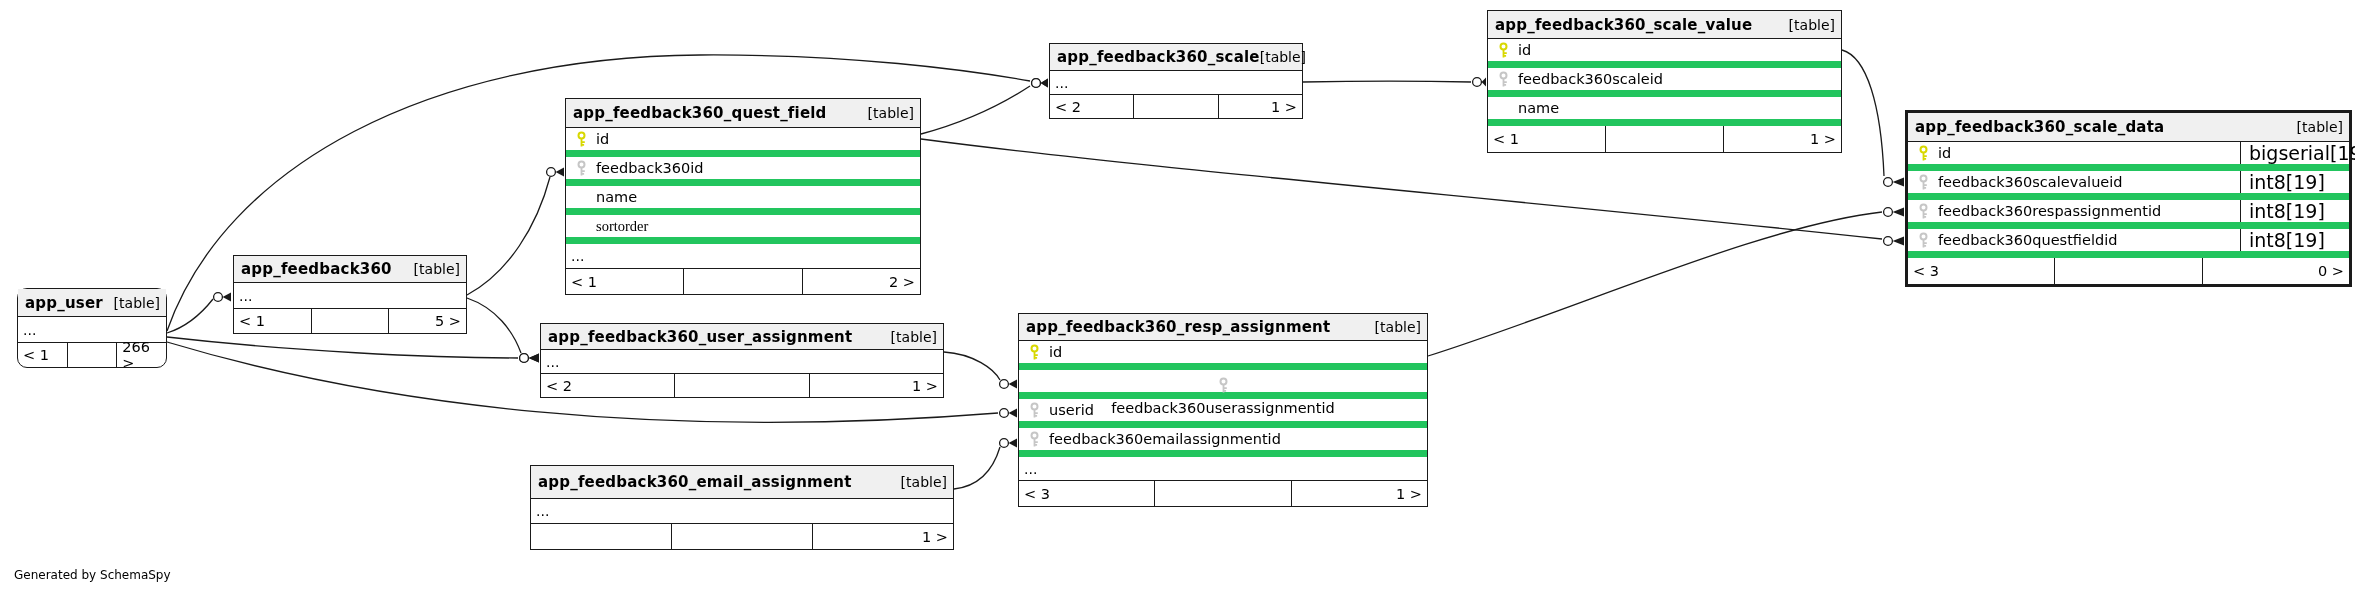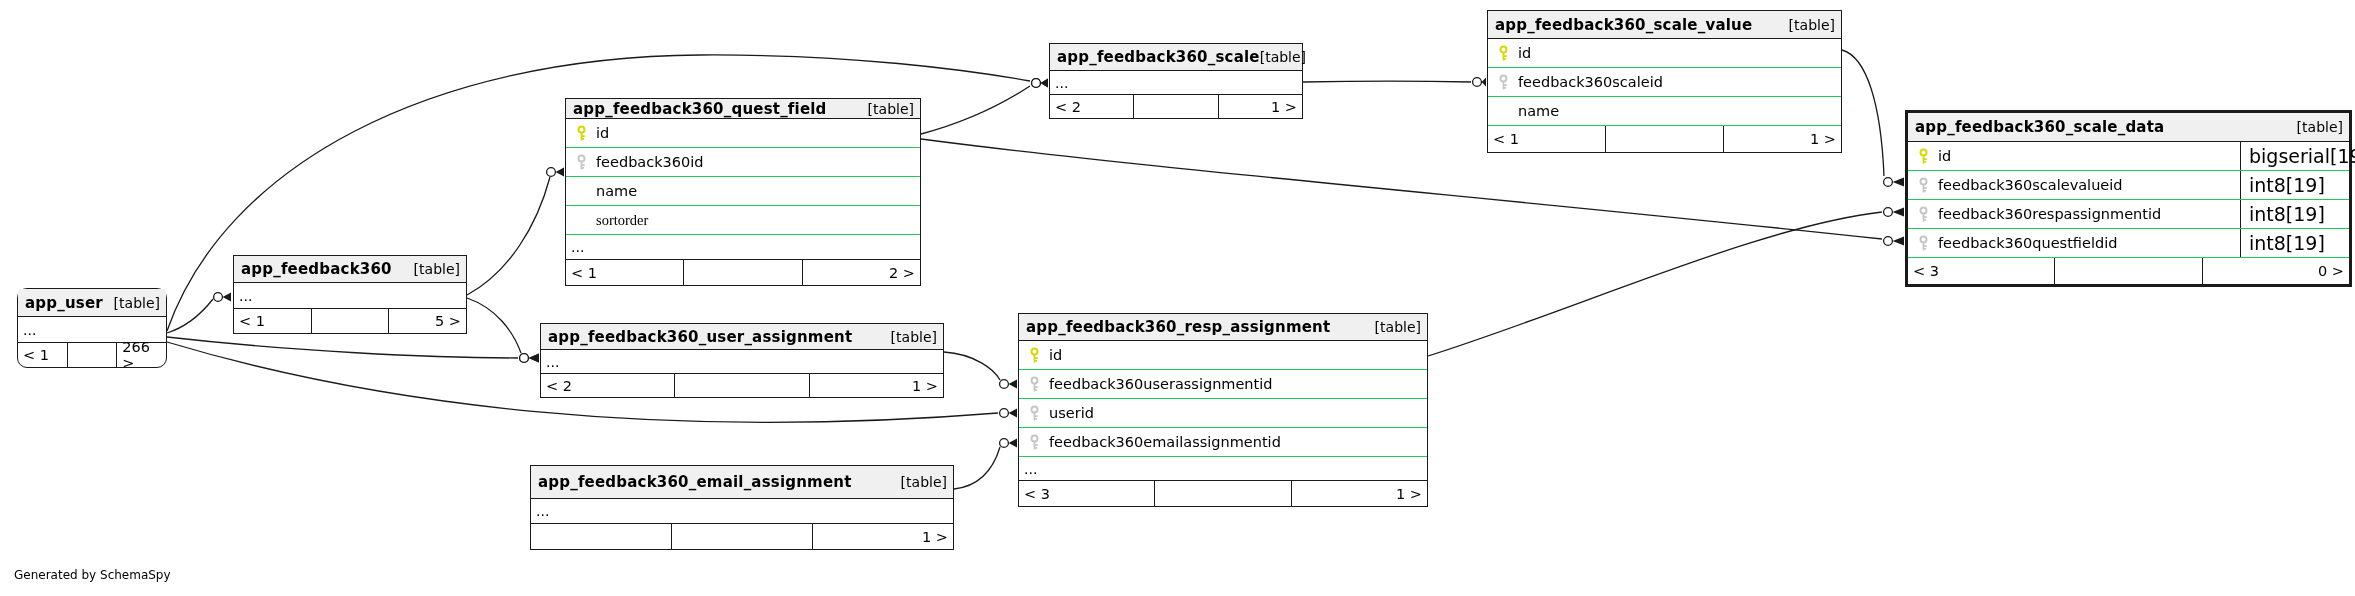--- a/index.html
+++ b/index.html
@@ -6,21 +6,21 @@
   body{width:2355px;height:596px;position:relative;overflow:hidden;
        font-family:"DejaVu Sans","Liberation Sans",sans-serif;color:#000;}
   #diagram{position:absolute;left:0;top:0;width:2355px;height:596px;}
   #edges{position:absolute;left:0;top:0;pointer-events:none;}
   .tbox{position:absolute;background:#ffffff;border:1.4px solid #1a1a1a;box-sizing:border-box;z-index:2;}
   .tbox.em{border-width:3px;}
   .thead{background:#f0f0f0;border-bottom:1.6px solid #1a1a1a;display:flex;align-items:center;
          justify-content:space-between;padding:0 6px 0 7px;box-sizing:border-box;}
   .tname{font-weight:bold;font-size:15px;letter-spacing:.2px;white-space:nowrap;}
   .ttag{font-size:14px;white-space:nowrap;}
-  .crow{display:flex;align-items:center;border-bottom:1px solid #22c55e;box-sizing:border-box;position:relative;}
+  .crow{display:flex;align-items:center;border-bottom:7px solid #22c55e;box-sizing:border-box;position:relative;}
   .crow:last-of-type{}
   .keyslot{width:30px;display:flex;justify-content:center;align-items:center;flex:0 0 30px;}
   .cname{font-size:14.5px;white-space:nowrap;}
   .ctype{font-size:19px;white-space:nowrap;position:absolute;top:0;bottom:0;display:flex;align-items:center;
          padding-left:8px;border-left:1px solid #1a1a1a;box-sizing:border-box;}
   .dots{font-size:14px;padding-left:5px;display:flex;align-items:center;border-bottom:1px solid #1a1a1a;box-sizing:border-box;}
   .tfoot{display:flex;box-sizing:border-box;}
   .fcell{flex:1 1 0;font-size:14.5px;display:flex;align-items:center;box-sizing:border-box;padding:0 5px;}
   .fcell + .fcell{border-left:1px solid #1a1a1a;}
   .fcell.right{justify-content:flex-end;}
@@ -115,21 +115,21 @@
         <span class="ttag">[table]</span>
       </div>
       <div class="dots" style="height: 26px;">...</div>
       <div class="tfoot" style="height: 24px;">
         <span class="fcell">&lt; 1</span>
         <span class="fcell"></span>
         <span class="fcell right">5 &gt;</span>
       </div>
     </div>
     <div class="tbox" style="left: 565px; top: 98px; width: 356px;">
-      <div class="thead" style="height: 20px;">
+      <div class="thead" style="height: 29px;">
         <span class="tname">app_feedback360_quest_field</span>
         <span class="ttag">[table]</span>
       </div>
       <div class="crow" style="height: 29px;">
         <span class="keyslot">
           <svg width="11" height="17" viewBox="0 0 11 17">
             <circle cx="5.5" cy="4.4" r="3" fill="none" stroke="#d8d800" stroke-width="2"></circle>
             <path d="M5.5,7.4 V15.5 M5.5,11.2 h3.3 M5.5,13.8 h2.6" fill="none" stroke="#d8d800" stroke-width="1.8"></path>
           </svg>
         </span>
@@ -202,21 +202,21 @@
       </div>
       <div class="crow" style="height: 29px;">
         <span class="keyslot">
           <svg width="11" height="17" viewBox="0 0 11 17">
             <circle cx="5.5" cy="4.4" r="3" fill="none" stroke="#d8d800" stroke-width="2"></circle>
             <path d="M5.5,7.4 V15.5 M5.5,11.2 h3.3 M5.5,13.8 h2.6" fill="none" stroke="#d8d800" stroke-width="1.8"></path>
           </svg>
         </span>
         <span class="cname">id</span>
       </div>
-      <div class="crow" style="height: 29px;">
+      <div class="crow" style="height: 29px; flex-direction: column;">
         <span class="keyslot">
           <svg width="11" height="17" viewBox="0 0 11 17">
             <circle cx="5.5" cy="4.4" r="3" fill="none" stroke="#c6c6c6" stroke-width="2"></circle>
             <path d="M5.5,7.4 V15.5 M5.5,11.2 h3.3 M5.5,13.8 h2.6" fill="none" stroke="#c6c6c6" stroke-width="1.8"></path>
           </svg>
         </span>
         <span class="cname">feedback360userassignmentid</span>
       </div>
       <div class="crow" style="height: 29px;">
         <span class="keyslot">

